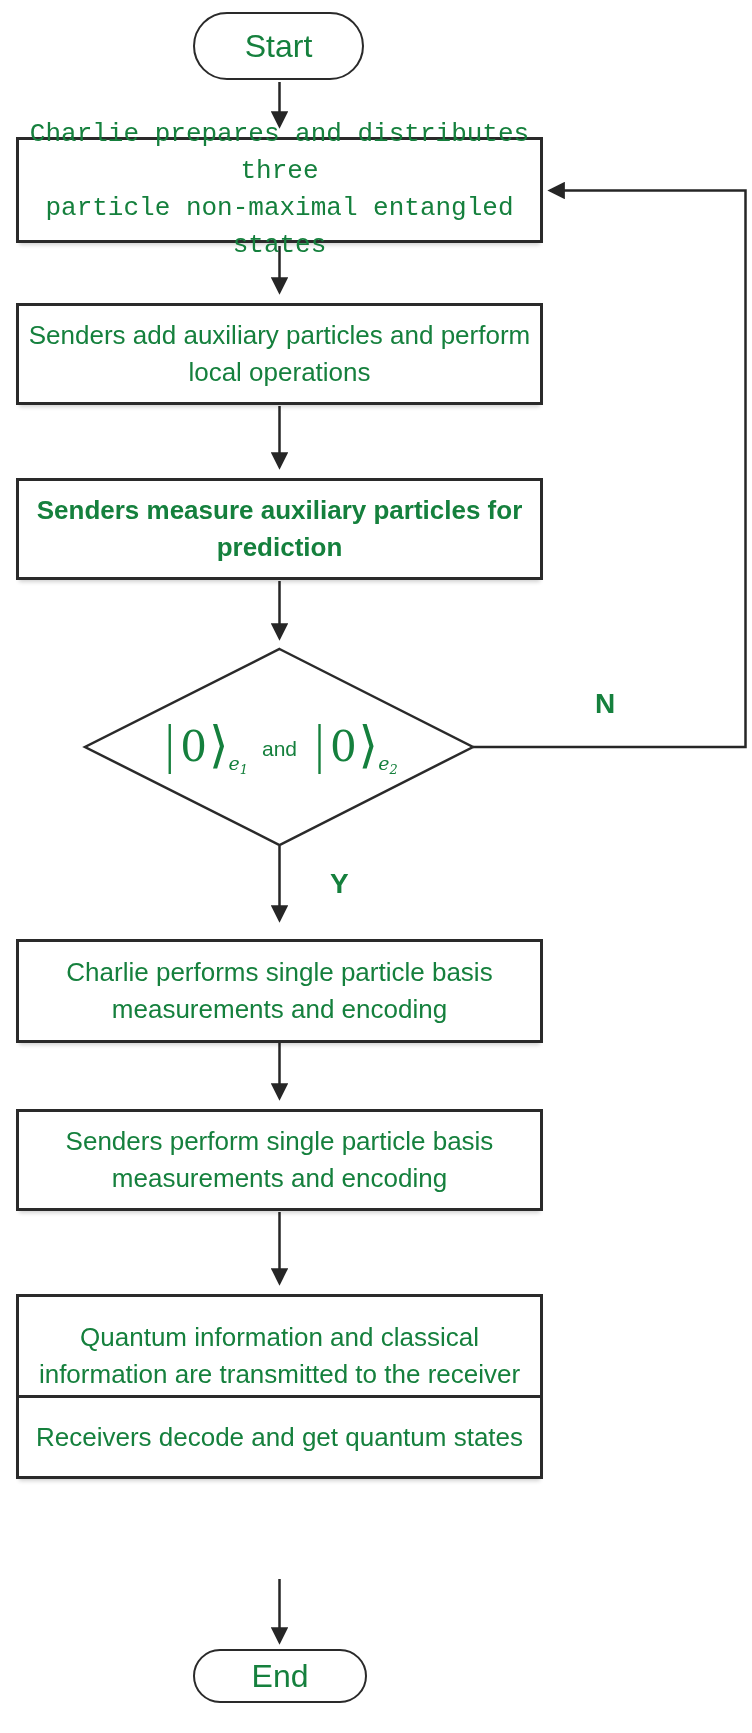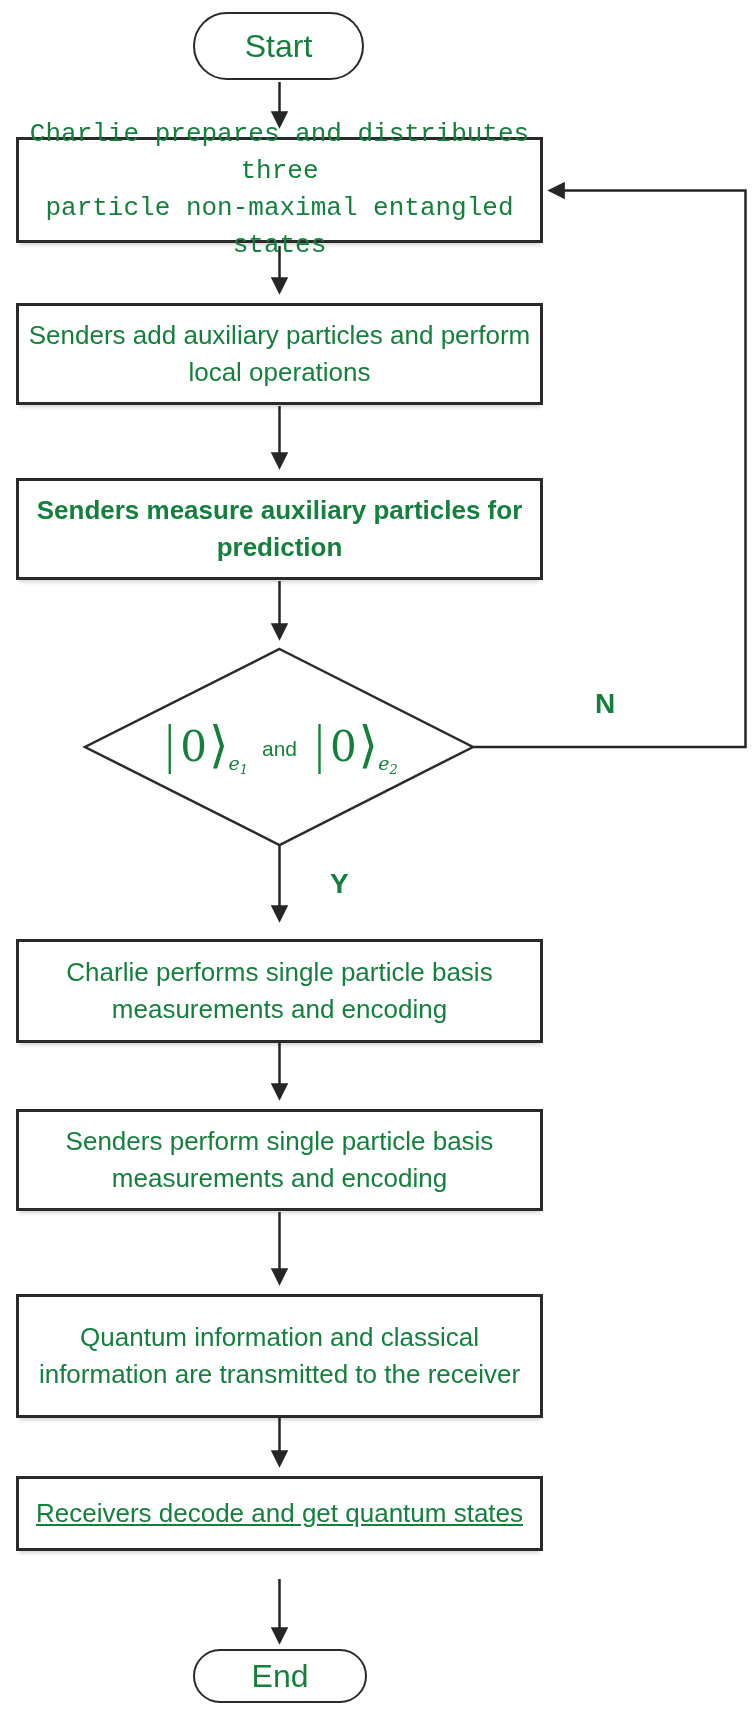--- a/index.html
+++ b/index.html
@@ -174,21 +174,21 @@
   <div class="pbox" style="top:1109px; height:102px;justify-content:center;">
     <span>Senders perform single particle basis
 measurements and encoding</span>
   </div>
 
   <div class="pbox" style="top:1294px; height:124px;">
     <span>Quantum information and classical
 information are transmitted to the receiver</span>
   </div>
 
-  <div class="pbox" style="top:1476px; height:75px;text-decoration:underline;">
+  <div class="pbox" style="top:1395px; height:84px;">
     <span>Receivers decode and get quantum states</span>
   </div>
 
   <div class="pill" style="left:193px; top:1649px; width:174px; height:54px;">
     <span>End</span>
   </div>
 
 </div>
 
 </body></html>

